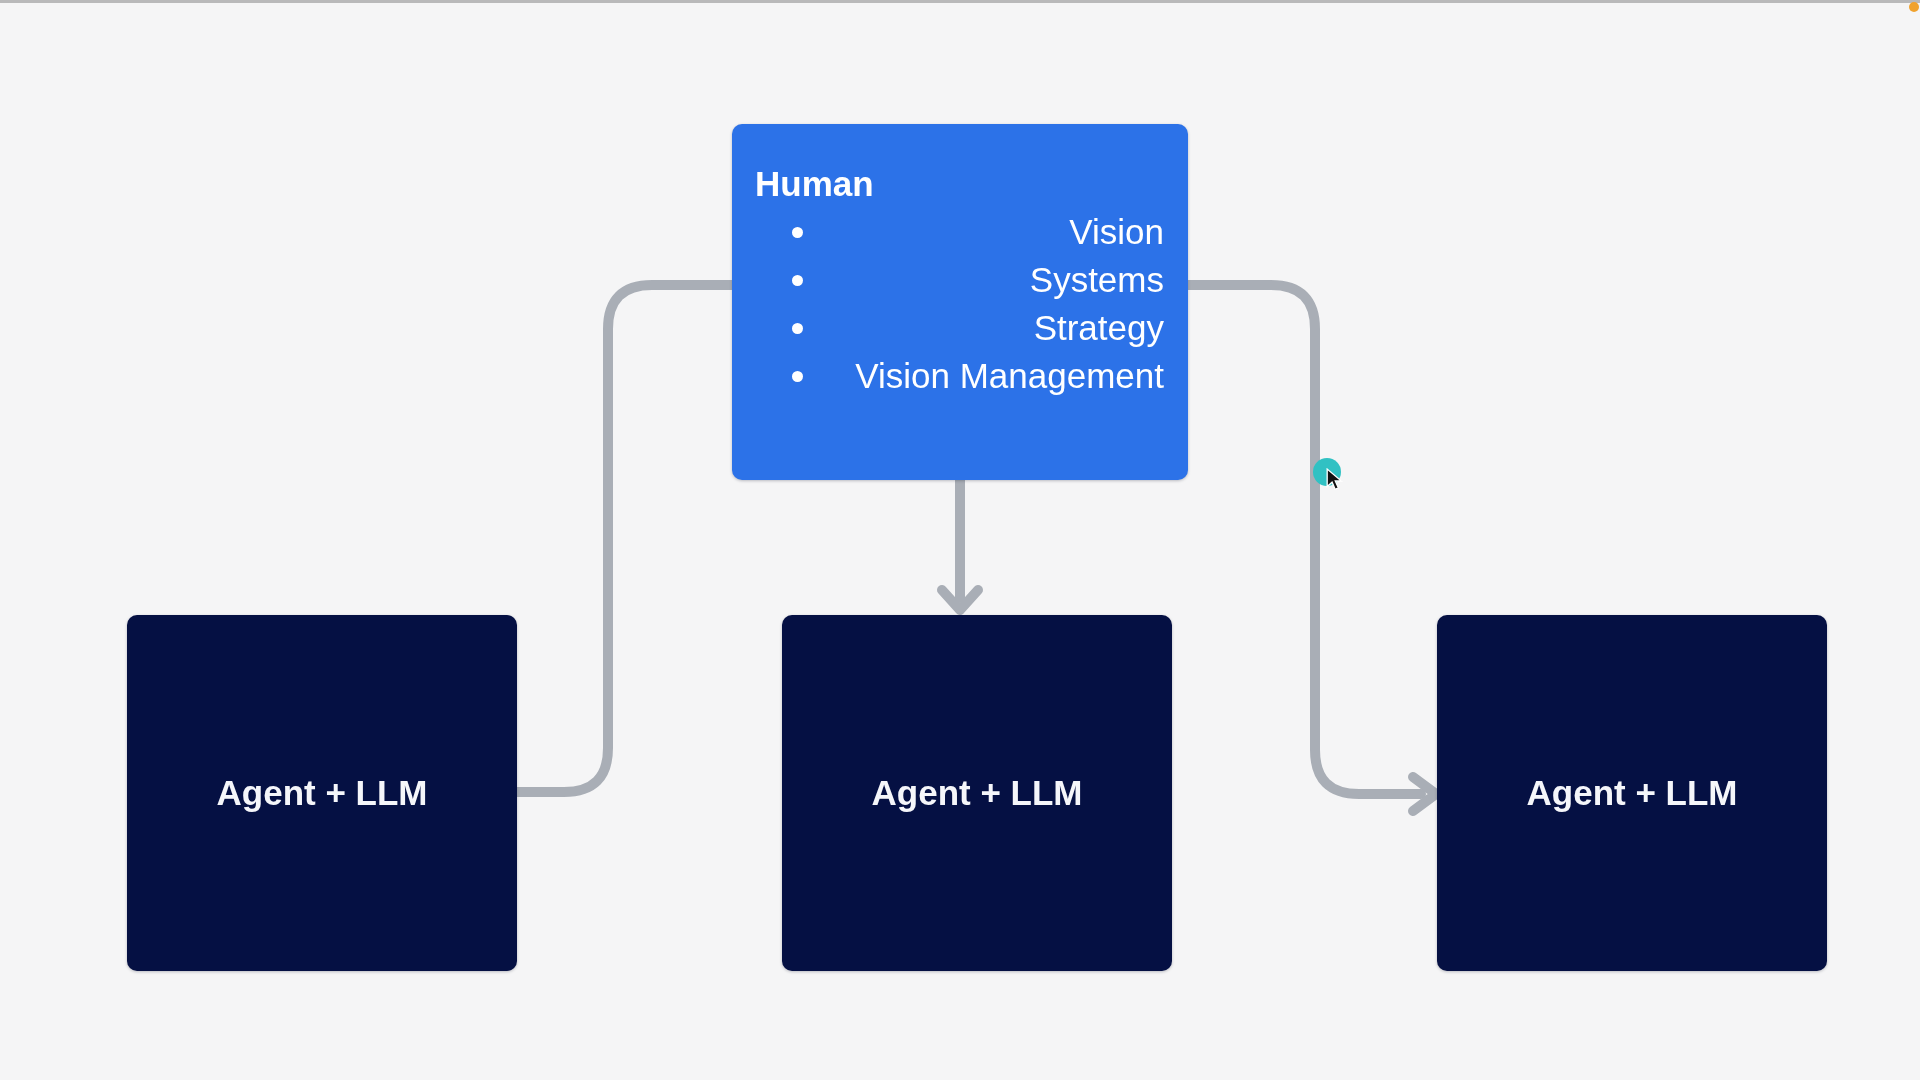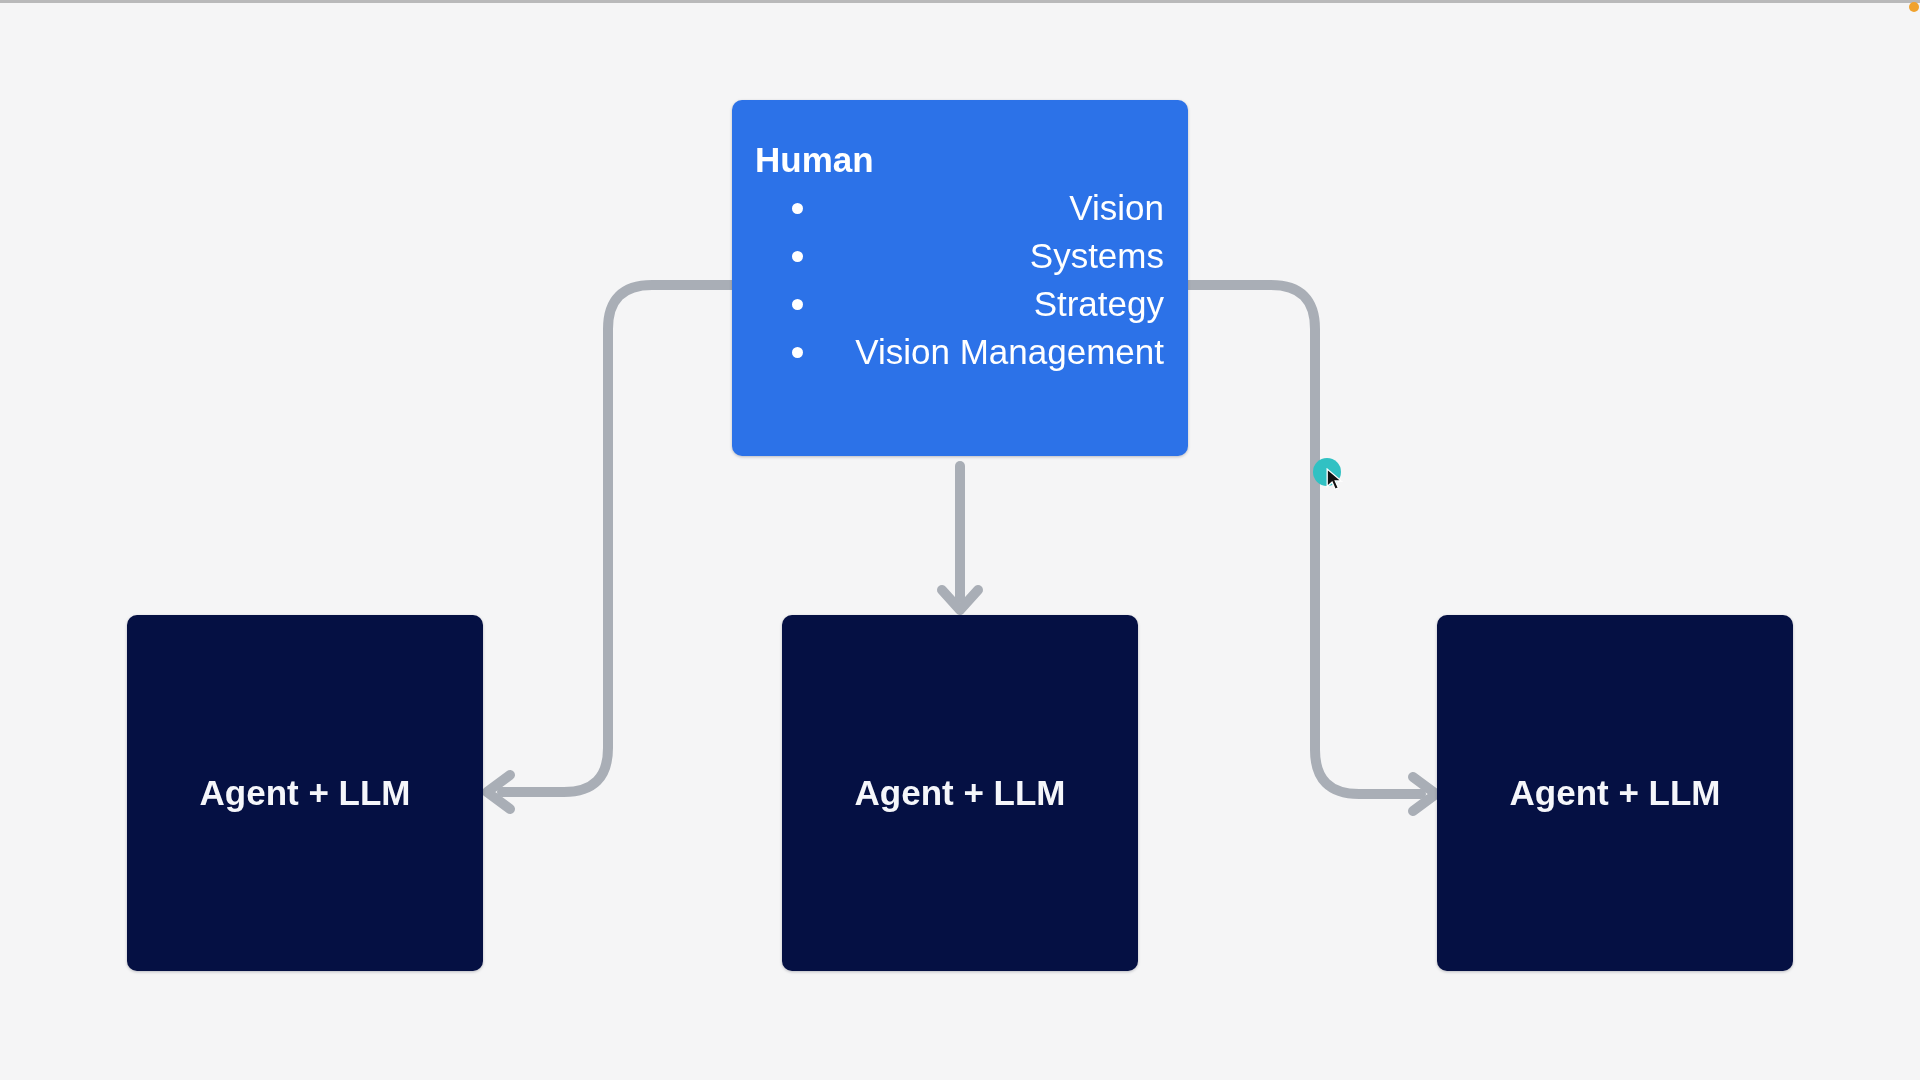--- a/index.html
+++ b/index.html
@@ -22,21 +22,21 @@
     width: 1920px; height: 1080px;
   }
 
   .node {
     position: absolute;
     border-radius: 10px;
     color: #ffffff;
     box-shadow: 0 1px 3px rgba(10, 15, 40, 0.25);
   }
   .human-node {
-    left: 732px; top: 100px;
+    left: 732px; top: 124px;
     width: 456px; height: 356px;
     background: #2c72e8;
     padding: 36px 24px 0 23px;
   }
   .human-title {
     font-size: 35px;
     font-weight: bold;
     line-height: 48px;
     color: #ffffff;
   }
@@ -51,21 +51,21 @@
   .human-list li::before {
     content: "";
     position: absolute;
     left: 37px; top: 19px;
     width: 11px; height: 11px;
     border-radius: 50%;
     background: #ffffff;
   }
 
   .agent-node {
-    width: 356px; height: 356px;
+    width: 390px; height: 356px;
     background: #051043;
     display: flex;
     align-items: center;
     justify-content: center;
   }
   .agent-node.pos-left   { left: 127px;  top: 615px; }
   .agent-node.pos-center { left: 782px;  top: 615px; }
   .agent-node.pos-right  { left: 1437px; top: 615px; }
   .agent-label {
     font-size: 35px;

